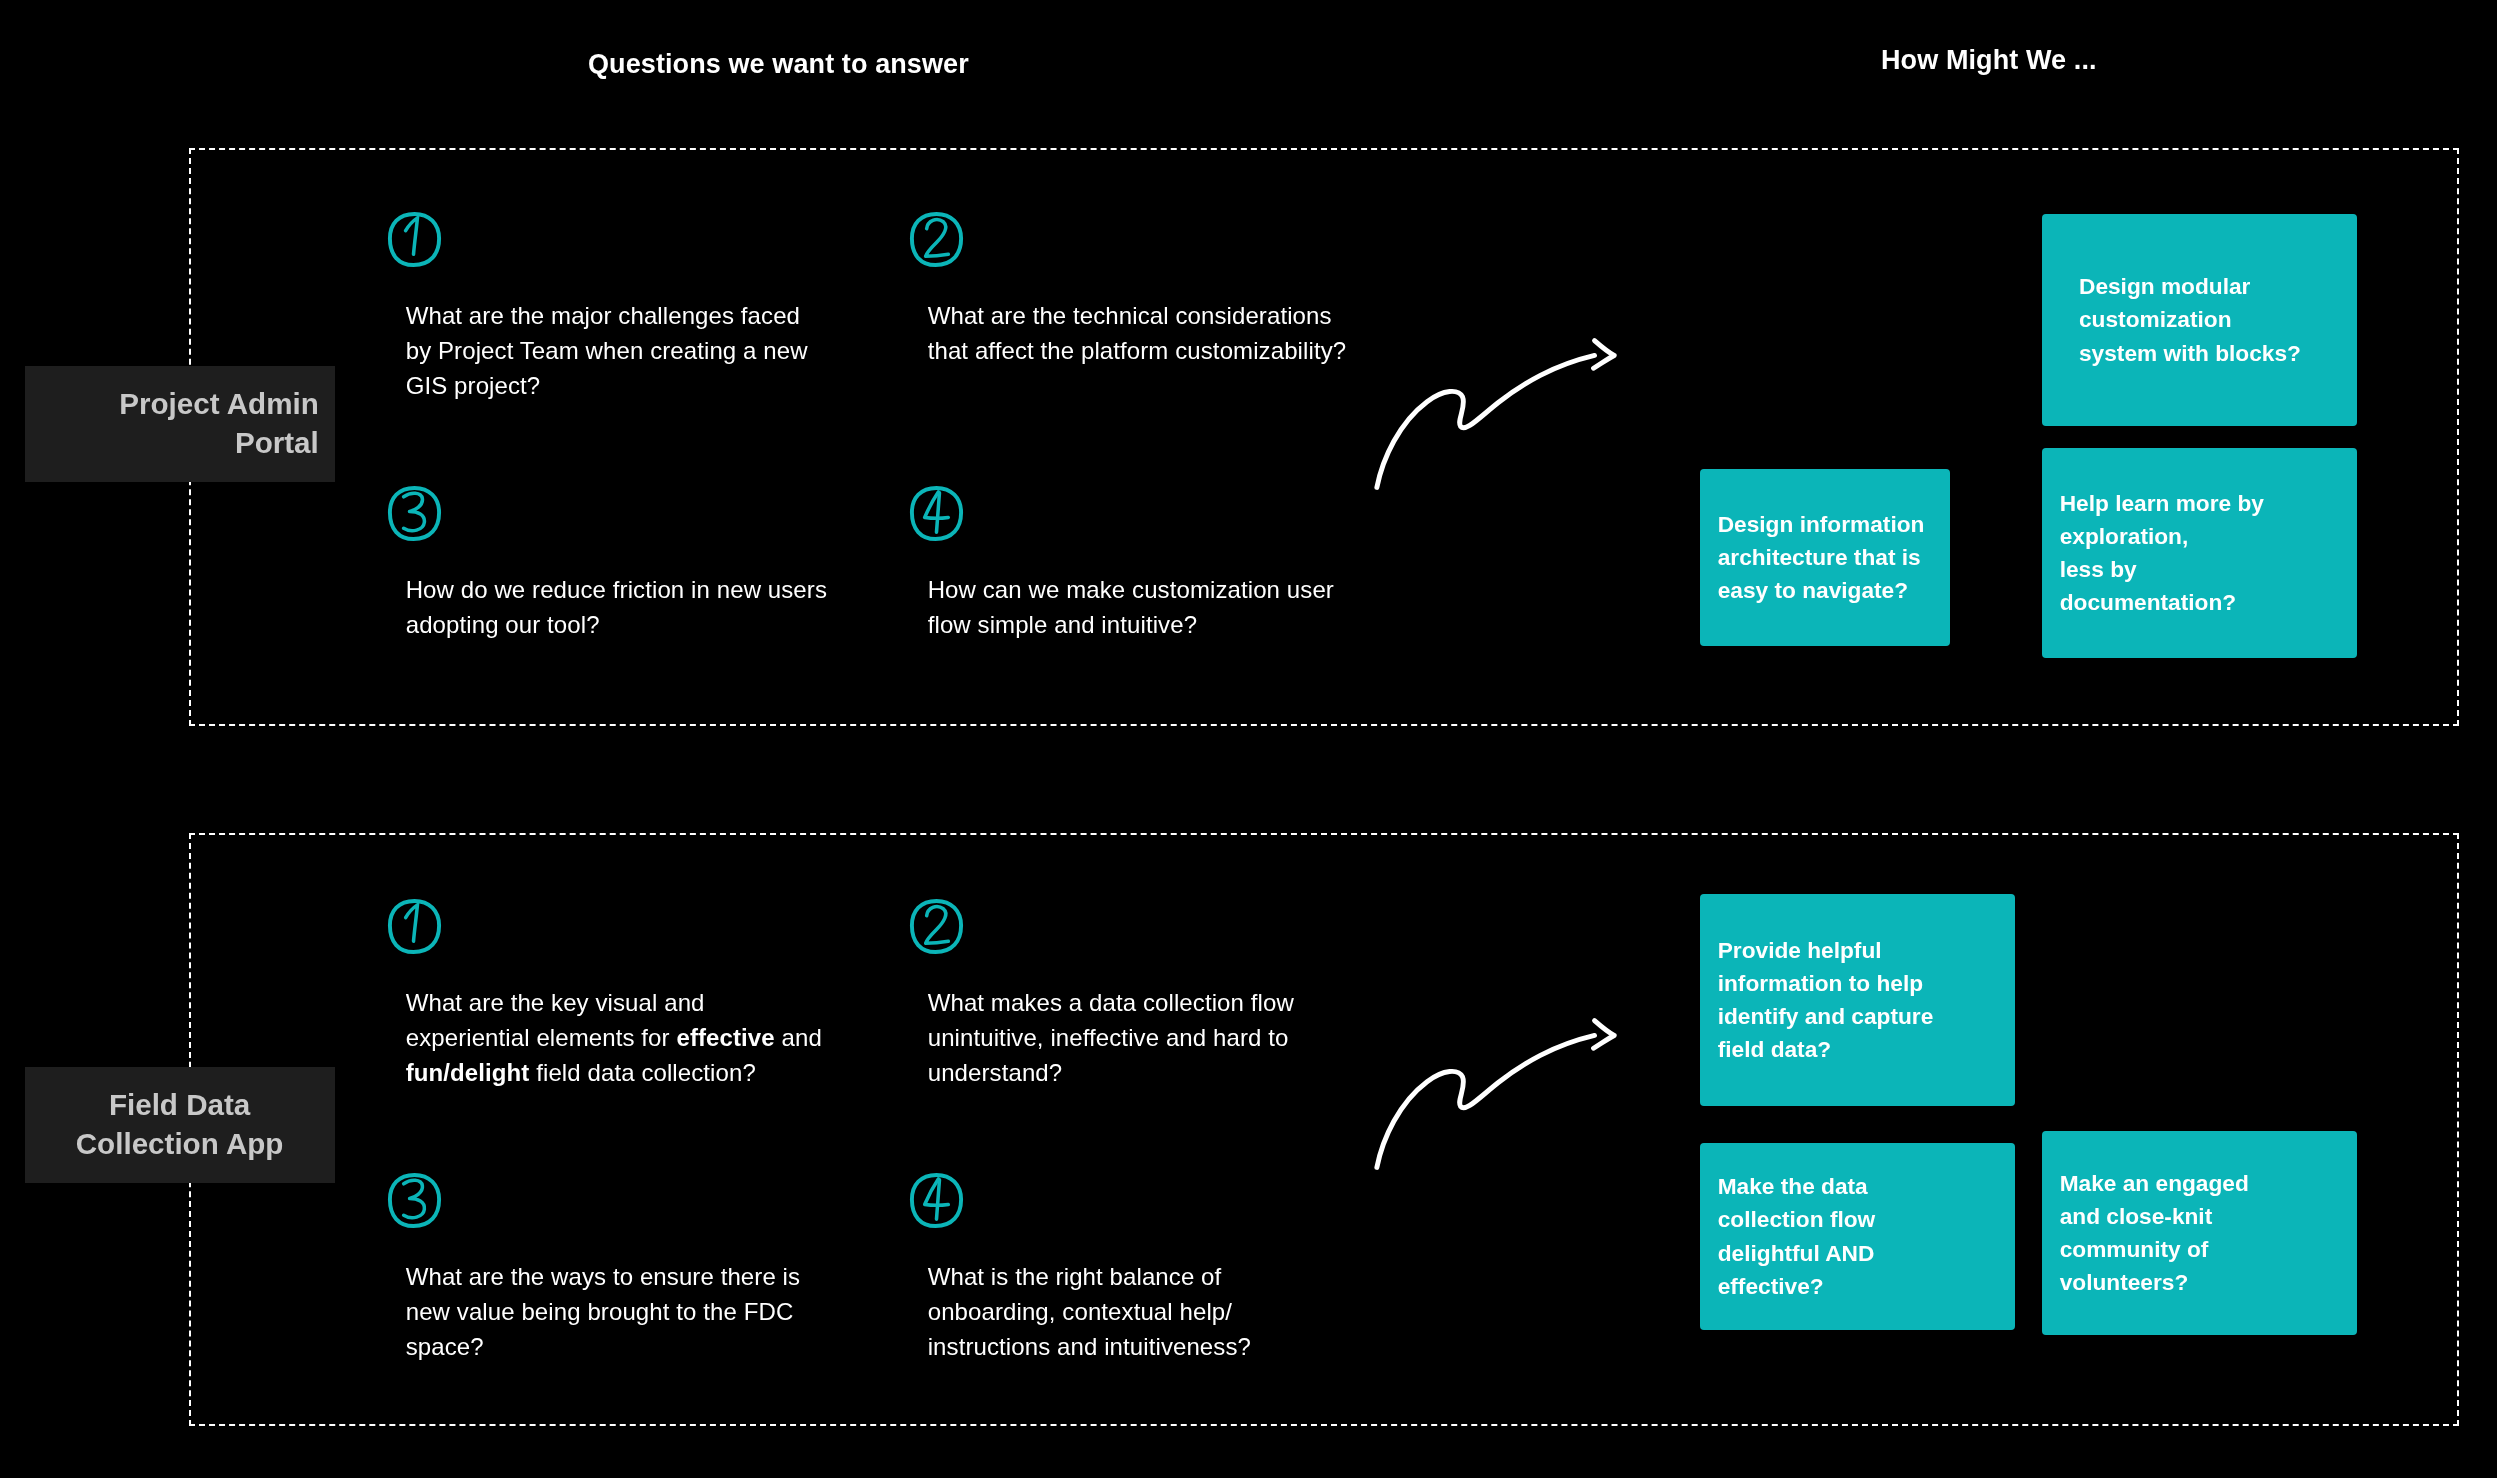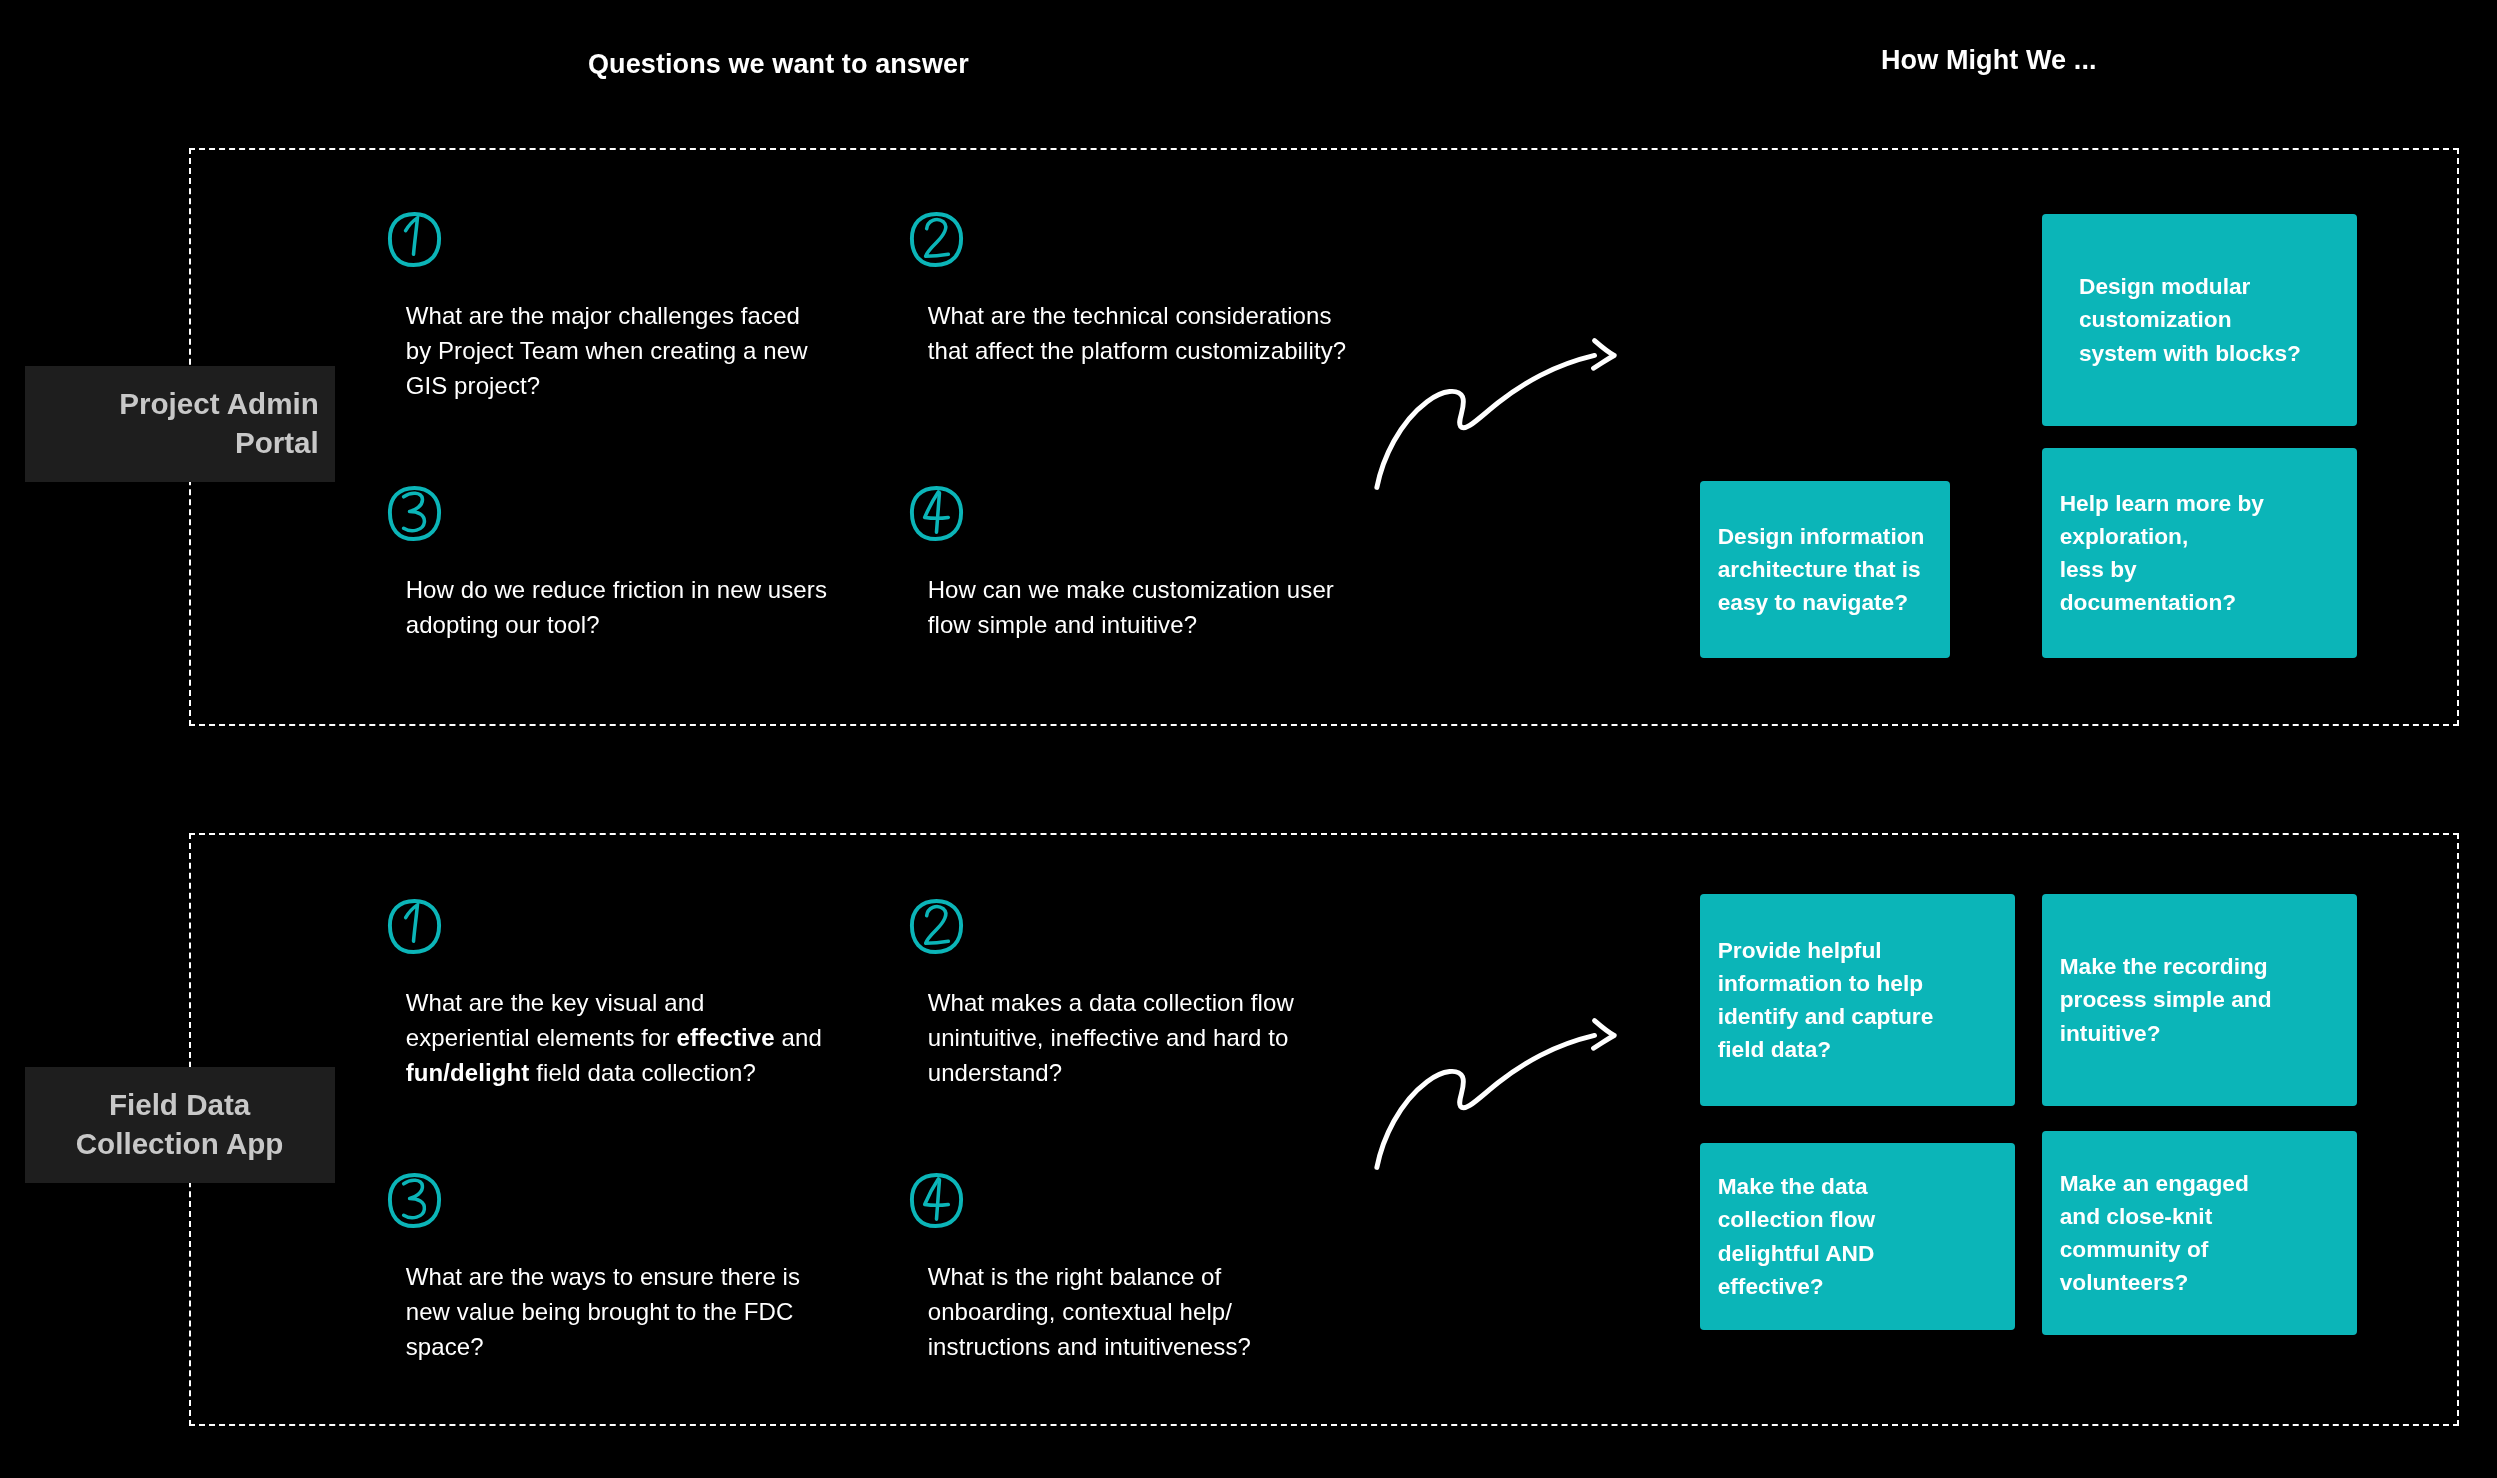--- a/index.html
+++ b/index.html
@@ -105,21 +105,21 @@
     border-radius: 3.9px;
     box-sizing: border-box;
     padding: 0 17.7px;
     display: flex;
     align-items: center;
     white-space: pre-line;
   }
   
   #c1-1 { left: 1700px; top: 214px; width: 315px; height: 212px; }
   #c1-2 { left: 2042px; top: 214px; width: 315px; height: 212px; padding-left: 37px; }
-  #c1-3 { left: 1700px; top: 481px; width: 250px; height: 177px; }
+  #c1-3 { left: 1700px; top: 469px; width: 250px; height: 177px; }
   #c1-4 { left: 2042px; top: 448px; width: 315px; height: 210px; }
   
   #c2-1 { left: 1700px; top: 894px; width: 315px; height: 212px; }
   #c2-2 { left: 2042px; top: 894px; width: 315px; height: 212px; }
   #c2-3 { left: 1700px; top: 1143px; width: 315px; height: 187px; }
   #c2-4 { left: 2042px; top: 1131px; width: 315px; height: 204px; }
 </style>
 </head>
 <body>
 
@@ -253,23 +253,20 @@
 easy to navigate?</div>
   <div class="hmw-card" id="c1-4">Help learn more by
 exploration,
 less by
 documentation?</div>
 
   <div class="hmw-card" id="c2-1">Provide helpful
 information to help
 identify and capture
 field data?</div>
-  <div class="hmw-card" id="c2-2">Make the recording
-process simple and
-intuitive?</div>
   <div class="hmw-card" id="c2-3">Make the data
 collection flow
 delightful AND
 effective?</div>
   <div class="hmw-card" id="c2-4">Make an engaged
 and close-knit
 community of
 volunteers?</div>
 
 </div>

